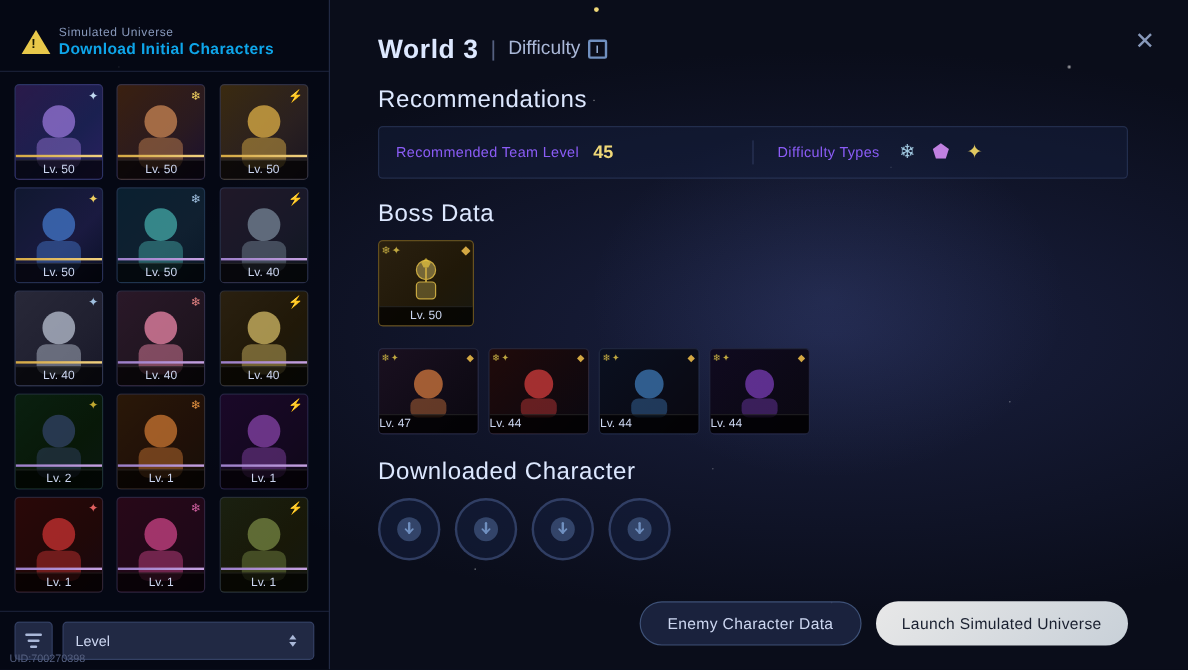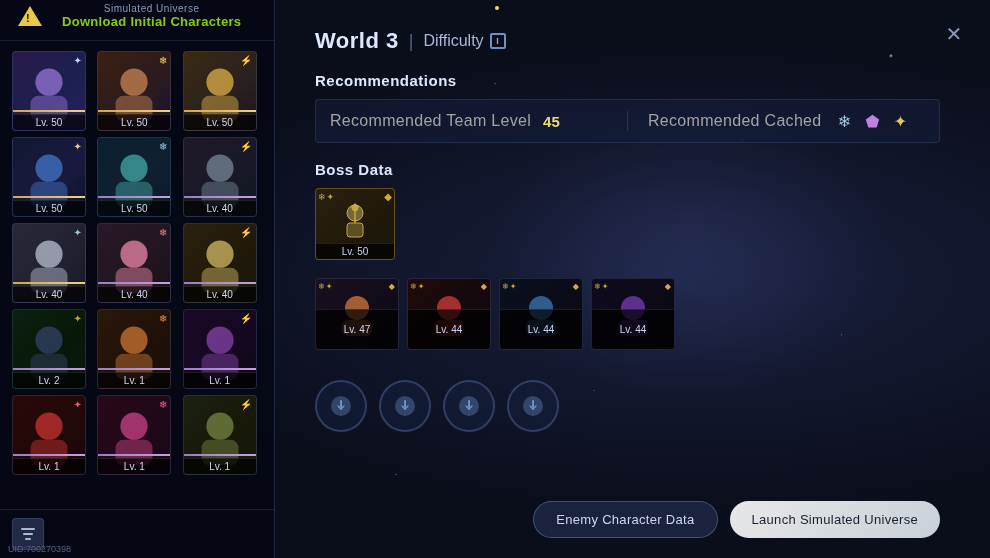--- a/index.html
+++ b/index.html
@@ -62,26 +62,25 @@
       width: 275px;
       height: 558px;
       background: rgba(5, 8, 20, 0.85);
       border-right: 1px solid rgba(100,120,180,0.3);
       z-index: 1;
       display: flex;
       flex-direction: column;
     }
 
     .sidebar-header {
-      padding: 2px 16px 10px;
+      padding: 21px 16px 10px;
       border-bottom: 1px solid rgba(100,120,180,0.2);
       display: flex;
       align-items: center;
-      gap: 18px;
-      text-align: center;
+      gap: 5px;
     }
 
     .warning-icon {
       width: 28px;
       height: 28px;
       display: flex;
       align-items: center;
       justify-content: center;
     }
 
@@ -110,21 +109,21 @@
     }
 
     .header-subtitle {
       font-size: 10px;
       color: #8899bb;
       letter-spacing: 0.5px;
     }
 
     .header-title {
       font-size: 13px;
-      color: #84cc16;
+      color: #0ea5e9;
       font-weight: 600;
       letter-spacing: 0.3px;
     }
 
     
     .char-grid {
       flex: 1;
       overflow-y: auto;
       padding: 10px 12px;
       display: grid;
@@ -297,22 +296,22 @@
       display: flex;
       align-items: center;
       justify-content: center;
       font-size: 9px;
       color: #90aad0;
       font-weight: bold;
     }
 
     
     .section-title {
-      font-size: 15px;
-      font-weight: 700;
+      font-size: 20px;
+      font-weight: 400;
       color: #dde8ff;
       margin-bottom: 10px;
       letter-spacing: 0.5px;
     }
 
     .recommendations-box {
       background: rgba(20,30,60,0.5);
       border: 1px solid rgba(80,100,150,0.3);
       border-radius: 4px;
       padding: 10px 14px;
@@ -323,22 +322,22 @@
     }
 
     .rec-item {
       display: flex;
       align-items: center;
       gap: 12px;
       flex: 1;
     }
 
     .rec-label {
-      font-size: 16px;
-      color: #a3a3a3;
+      font-size: 12px;
+      color: #8b5cf6;
       letter-spacing: 0.3px;
     }
 
     .rec-value {
       font-size: 15px;
       font-weight: 700;
       color: #f0d878;
     }
 
     .rec-divider {
@@ -431,23 +430,23 @@
       justify-content: center;
       cursor: pointer;
     }
 
     .encounter-level {
       position: absolute;
       bottom: 0;
       left: 0;
       right: 0;
       background: rgba(0,0,0,0.7);
-      text-align: center;
+      text-align: left;
       font-size: 10px;
-      padding: 14px 0;
+      padding: 2px 0;
       color: #ccd6f0;
       border-top: 1px solid rgba(255,255,255,0.1);
     }
 
     .encounter-type-icons {
       position: absolute;
       top: 3px;
       left: 2px;
       display: flex;
       gap: 1px;
@@ -731,20 +730,27 @@
     </div>
 
   <div class="sidebar-toolbar">
     <div class="filter-btn">
       <svg width="16" height="14" viewBox="0 0 16 14" fill="none">
         <rect x="1" y="1" width="14" height="2" rx="1" fill="#aab8d8"></rect>
         <rect x="3" y="6" width="10" height="2" rx="1" fill="#aab8d8"></rect>
         <rect x="5" y="11" width="6" height="2" rx="1" fill="#aab8d8"></rect>
       </svg>
     </div>
+    <div class="sort-btn">
+      <span>Level</span>
+      <svg width="14" height="14" viewBox="0 0 14 14" fill="none">
+        <path d="M7 2L4 6h6L7 2z" fill="#aab8d8"></path>
+        <path d="M7 12L4 8h6l-3 4z" fill="#aab8d8"></path>
+      </svg>
+    </div>
   </div>
 </div>
 
 <div class="uid-label">UID:700270398</div>
 
 <div class="close-btn">✕</div>
 
 <div class="main-content">
 
   <div class="world-title">
@@ -758,21 +764,21 @@
 
   <div class="section-title">Recommendations</div>
 
   <div class="recommendations-box">
     <div class="rec-item">
       <span class="rec-label">Recommended Team Level</span>
       <span class="rec-value">45</span>
     </div>
     <div class="rec-divider"></div>
     <div class="rec-item">
-      <span class="rec-label">Recommended Cached</span>
+      <span class="rec-label">Difficulty Types</span>
       <div class="rec-types">
         <span class="type-icon" style="color:#a0c8e0;">❄</span>
         <span class="type-icon" style="color:#c080e0;">⬟</span>
         <span class="type-icon" style="color:#e0c860;">✦</span>
       </div>
     </div>
   </div>
 
   <div class="boss-section">
     <div class="section-title">Boss Data</div>
@@ -842,20 +848,21 @@
             <span style="color:#c0a840;font-size:8px;">❄</span>
             <span style="color:#c0a840;font-size:8px;">✦</span>
           </div>
           <div class="encounter-rarity">◆</div>
           <div class="encounter-level">Lv. 44</div>
         </div>
       </div>
   </div>
 
   <div class="downloaded-section">
+    <div class="section-title">Downloaded Character</div>
     <div class="downloaded-slots" id="downloaded-slots">
 
     <div class="dl-slot">
           <div class="dl-slot-icon">
             <svg width="14" height="14" viewBox="0 0 14 14" fill="none">
       <line x1="7" y1="2" x2="7" y2="10" stroke="#7090c0" stroke-width="2" stroke-linecap="round"></line>
       <polyline points="4,7 7,10 10,7" stroke="#7090c0" stroke-width="1.5" fill="none" stroke-linecap="round" stroke-linejoin="round"></polyline>
     </svg>
           </div>
         </div>

